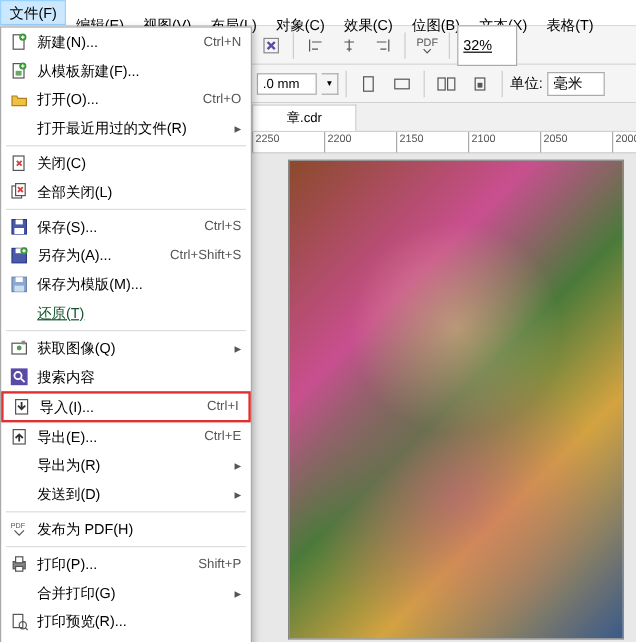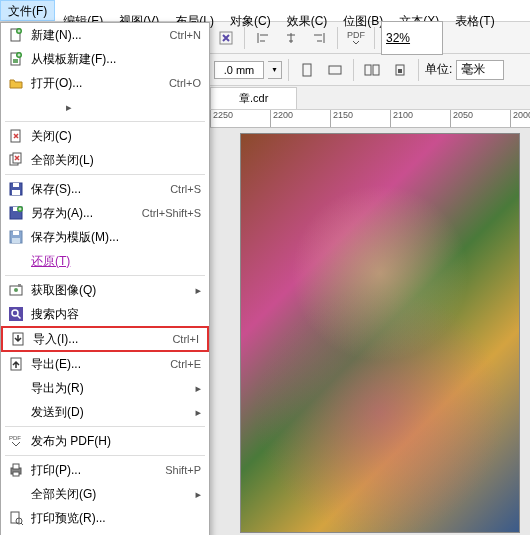--- a/index.html
+++ b/index.html
@@ -5,40 +5,40 @@
 * { margin: 0; padding: 0; box-sizing: border-box; font-family: "Microsoft YaHei", "SimSun", sans-serif; }
 body { width: 530px; height: 535px; background: #fff; overflow: hidden; font-size: 12px; position: relative; }
 
 .menubar { display: flex; background: #fff; border-bottom: 1px solid #d0d0d0; height: 22px; }
 .menubar .item { padding: 13px 8px; cursor: pointer; }
 .menubar .item.active { background: #cce8ff; border: 1px solid #99d1ff; padding: 2px 7px; text-align: center; }
 
 .toolbar1, .toolbar2 { display: flex; align-items: center; height: 32px; border-bottom: 1px solid #d0d0d0; background: #f5f5f5; padding: 0 4px; gap: 4px; }
 .tbtn { width: 24px; height: 24px; display: flex; align-items: center; justify-content: center; border: 1px solid transparent; }
 .tsep { width: 1px; height: 22px; background: #ccc; margin: 0 2px; }
-.zoom-input { width: 62px; height: 20px; border: 1px solid #aaa; padding: 16px 4px; font-size: 12px; text-decoration: underline; }
-.dim-input { width: 50px; height: 18px; border: 1px solid #aaa; padding: 0 4px; font-size: 11px; text-align: center; }
+.zoom-input { width: 50px; height: 20px; border: 1px solid #aaa; padding: 16px 4px; font-size: 12px; text-decoration: underline; }
+.dim-input { width: 50px; height: 18px; border: 1px solid #aaa; padding: 0 4px; font-size: 11px; }
 .dropdown-arrow { width: 14px; height: 18px; border: 1px solid #aaa; border-left: none; display: flex; align-items: center; justify-content: center; font-size: 8px; }
 .unit-label { font-size: 12px; }
 .unit-input { width: 48px; height: 20px; border: 1px solid #aaa; padding: 0 4px; font-size: 12px; }
 
 .tabbar { display: flex; height: 24px; background: #f0f0f0; border-bottom: 1px solid #d0d0d0; align-items: flex-end; padding-left: 210px; }
 .tab { padding: 3px 28px; background: #fff; border: 1px solid #ccc; border-bottom: none; font-size: 11px; }
 
 .ruler { height: 18px; background: #fff; border-bottom: 1px solid #bbb; position: relative; margin-left: 210px; overflow: hidden; padding-left: 32px; }
 .ruler .tick { position: absolute; top: 0; font-size: 9px; color: #555; border-left: 1px solid #aaa; height: 18px; padding-left: 2px; }
 
 .canvas-area { position: absolute; left: 210px; top: 128px; right: 0; bottom: 0; background: #e8e8e8; }
 .canvas-img { position: absolute; left: 30px; top: 5px; width: 280px; height: 400px; background: linear-gradient(135deg, #8b4a2b 0%, #c94f8f 30%, #4a7a3a 50%, #d4a340 70%, #3a5a8a 100%); border: 1px solid #888; }
 .canvas-img::before { content: ""; position: absolute; inset: 0; background: radial-gradient(circle at 50% 35%, rgba(222,184,135,.6) 0%, transparent 30%), radial-gradient(circle at 50% 70%, rgba(201,79,143,.5) 0%, transparent 40%); }
 
 .dropdown-menu { position: absolute; left: 0; top: 22px; width: 210px; background: #fff; border: 1px solid #aaa; box-shadow: 2px 2px 6px rgba(0,0,0,.25); z-index: 100; }
 .dropdown-menu .row { display: flex; align-items: center; height: 24px; padding: 0 8px 0 4px; cursor: pointer; }
 .dropdown-menu .row.highlighted { border: 2px solid #e03030; height: 26px; }
-.dropdown-menu .row.disabled { color: #a21caf; cursor: default; text-decoration: underline; }
+.dropdown-menu .row.disabled { color: #14532d; cursor: default; text-decoration: underline; }
 .dropdown-menu .icon-cell { width: 22px; display: flex; align-items: center; justify-content: center; }
 .dropdown-menu .label-cell { flex: 1; padding-left: 4px; }
 .dropdown-menu .shortcut-cell { color: #555; font-size: 11px; margin-left: 39px; }
 .dropdown-menu .sep { height: 1px; background: #ddd; margin: 2px 4px; }
 
 svg { display: block; }
 </style>
 </head>
 <body>
 
@@ -165,20 +165,21 @@
       <div class="icon-cell">
         <svg width="16" height="16">
           <path d="M2 5h4l1 2h7v6H2z" fill="#f0c040" stroke="#b08020"></path>
         </svg>
       </div>
       <div class="label-cell">打开(O)...</div>
       <div class="shortcut-cell">Ctrl+O</div>
     </div>
     <div class="row">
       <div class="icon-cell"></div>
+      <div class="label-cell">打开最近用过的文件(R)</div>
       <div class="shortcut-cell">▸</div>
     </div>
     <div class="sep"></div>
     <div class="row">
       <div class="icon-cell">
         <svg width="16" height="16">
           <rect x="3" y="2" width="9" height="12" fill="#fff" stroke="#555"></rect>
           <path d="M6 6l4 4M10 6l-4 4" stroke="#d04040" stroke-width="1.5"></path>
         </svg>
       </div>
@@ -307,21 +308,21 @@
           <rect x="3" y="6" width="10" height="6" fill="#888" stroke="#555"></rect>
           <rect x="5" y="2" width="6" height="5" fill="#fff" stroke="#555"></rect>
           <rect x="5" y="10" width="6" height="4" fill="#fff" stroke="#555"></rect>
         </svg>
       </div>
       <div class="label-cell">打印(P)...</div>
       <div class="shortcut-cell">Shift+P</div>
     </div>
     <div class="row">
       <div class="icon-cell"></div>
-      <div class="label-cell">全部关闭(G)</div>
+      <div class="label-cell">合并打印(G)</div>
       <div class="shortcut-cell">▸</div>
     </div>
     <div class="row">
       <div class="icon-cell">
         <svg width="16" height="16">
           <rect x="3" y="2" width="8" height="11" fill="#fff" stroke="#555"></rect>
           <circle cx="11" cy="11" r="3" fill="none" stroke="#555"></circle>
           <path d="M13 13l2 2" stroke="#555"></path>
         </svg>
       </div>

